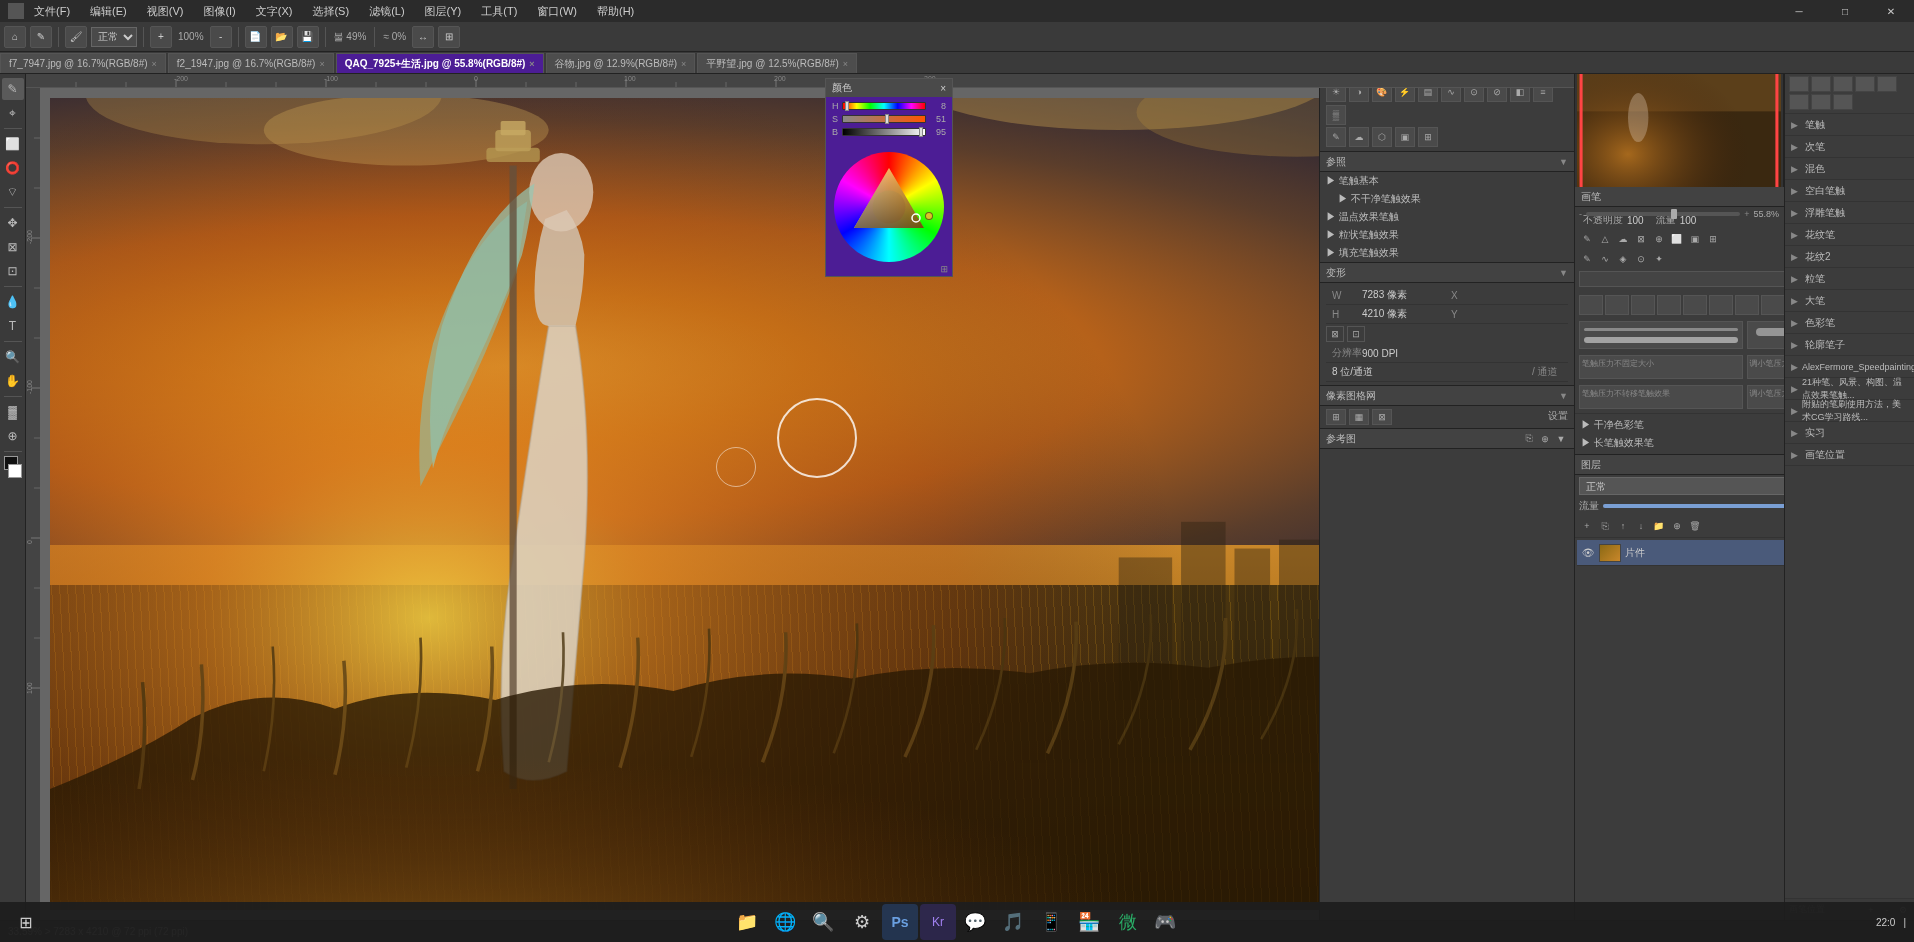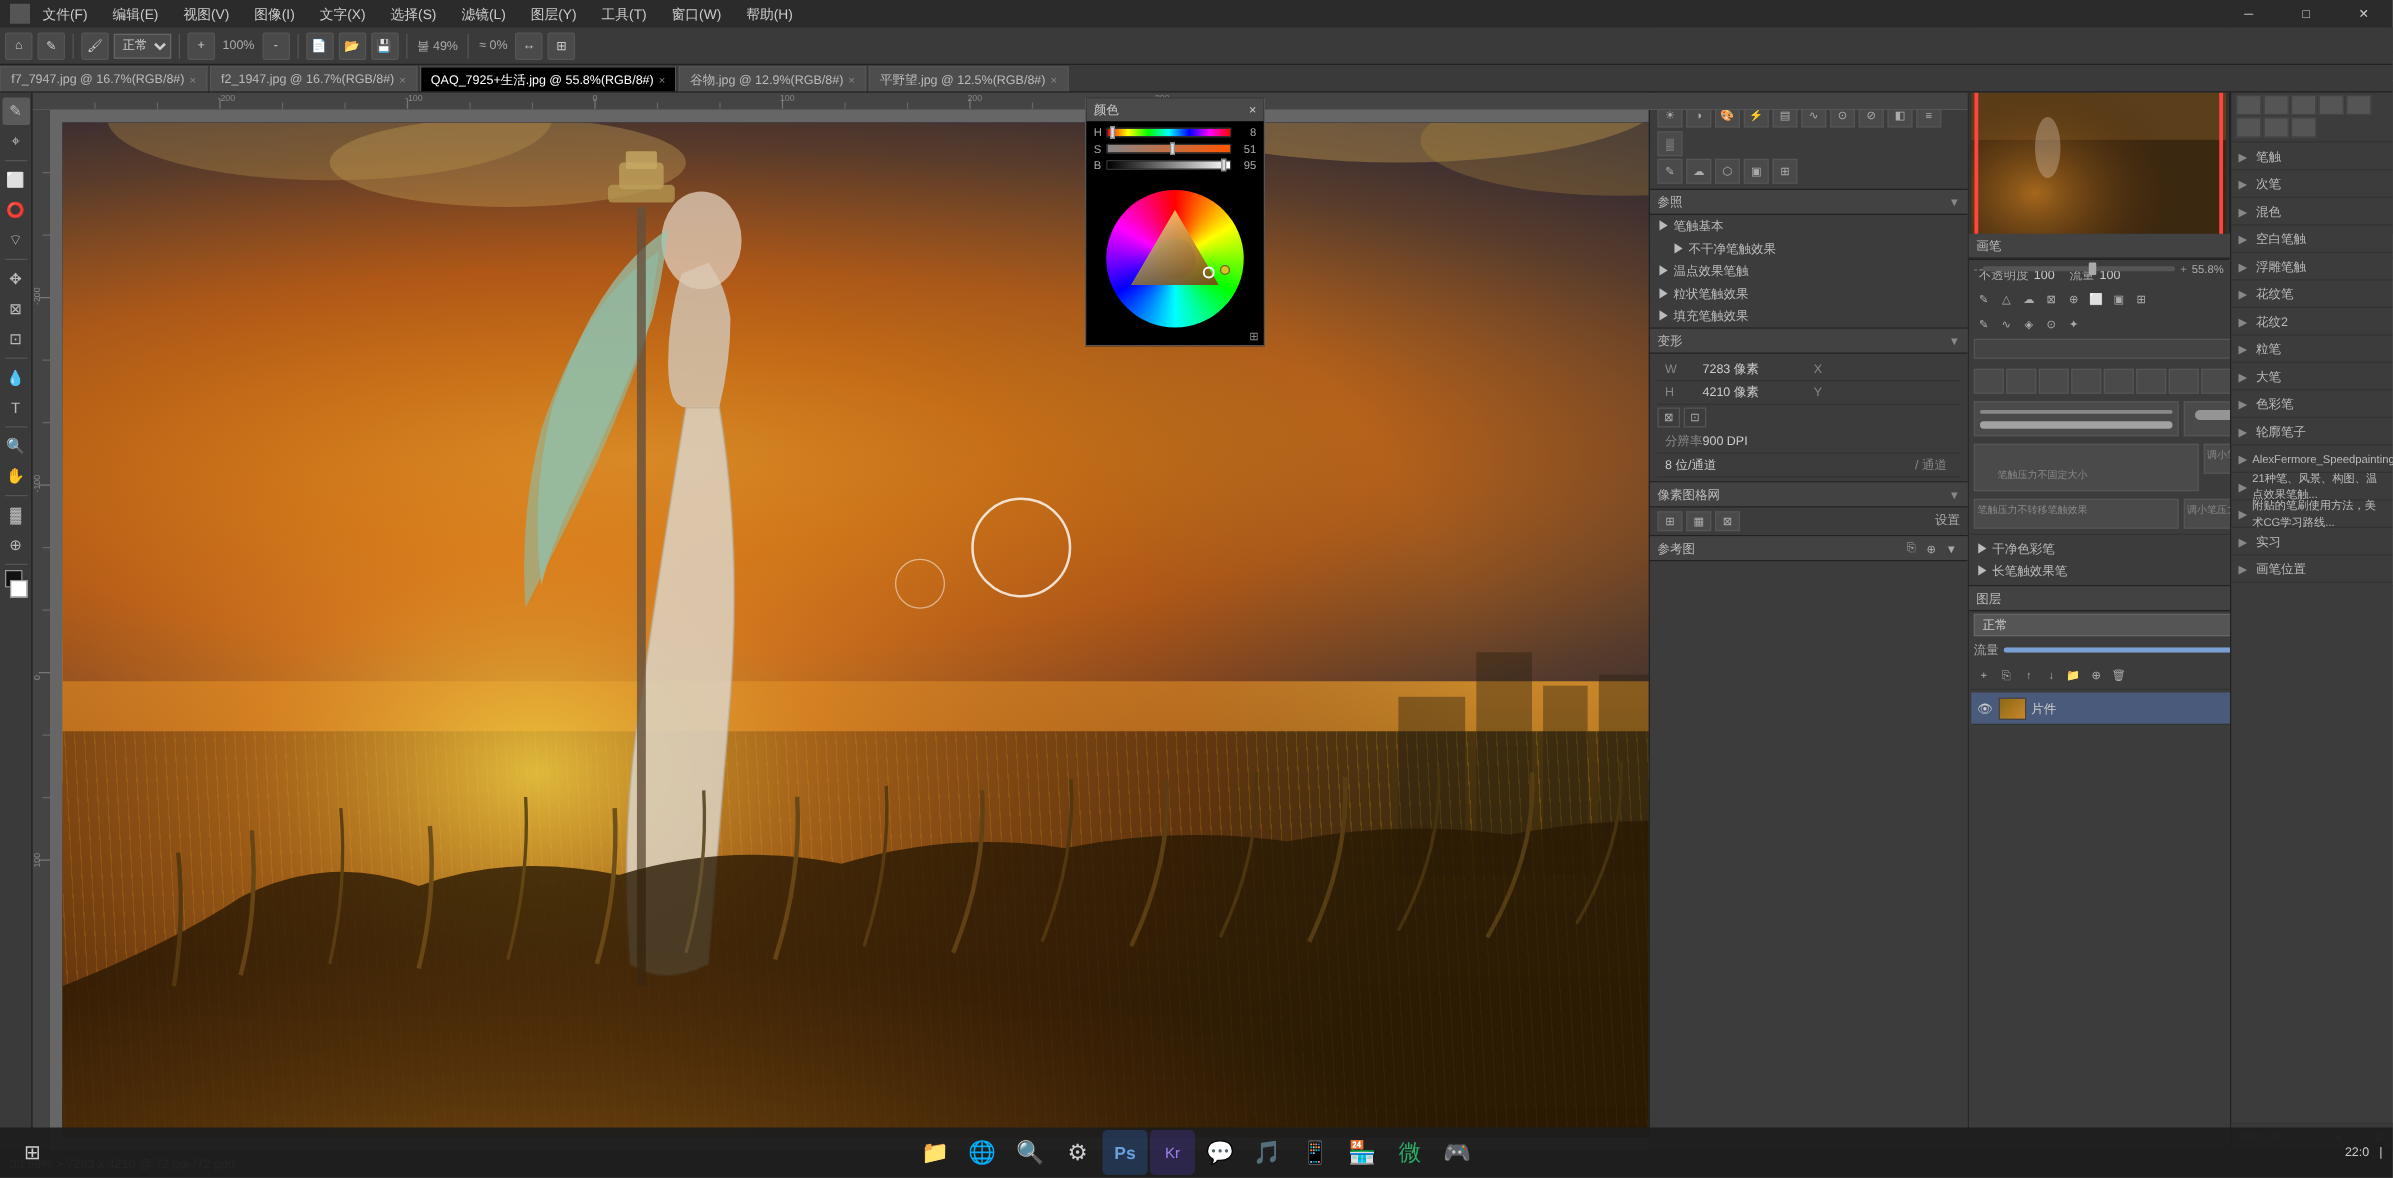--- a/index.html
+++ b/index.html
@@ -111,22 +111,23 @@
       border-bottom: none;
       display: flex;
       align-items: center;
       font-size: 10px;
       color: #bbb;
       cursor: pointer;
       white-space: nowrap;
       margin-right: 2px;
     }
     .tab-item.active {
-      background: #000000;
+      background: #4c1d95;
       color: #fff;
+      font-weight: bold;
     }
     .tab-item .tab-close {
       margin-left: 4px;
       font-size: 9px;
       color: #888;
     }
 
     
     #left-tools {
       position: absolute;
@@ -274,23 +275,23 @@
       height: 40px;
       border-radius: 50%;
       border: 1px solid rgba(255,255,255,0.5);
       background: transparent;
     }
 
     
     #color-panel {
       position: absolute;
       top: 78px;
-      left: 868px;
-      width: 144px;
-      background: #000000;
+      left: 825px;
+      width: 128px;
+      background: #4c1d95;
       border: 1px solid #555;
       z-index: 200;
     }
     #color-panel .panel-header {
       height: 18px;
       background: #4a4a4a;
       display: flex;
       align-items: center;
       padding: 0 6px;
       font-size: 10px;
@@ -1035,21 +1036,21 @@
       <div style="display:flex;gap:4px;margin-top:4px">
         <div class="brush-preset-large" style="flex:1;height:28px;background:#4a4a4a;border:1px solid #555">
           <div style="height:3px;background:rgba(200,200,200,0.5);margin:6px 4px;border-radius:2px"></div>
           <div style="height:6px;background:rgba(200,200,200,0.7);margin:2px 4px;border-radius:3px"></div>
         </div>
         <div class="brush-preset-large" style="flex:1;height:28px;background:#4a4a4a;border:1px solid #555">
           <div style="height:8px;background:rgba(200,200,200,0.6);margin:6px 8px;border-radius:4px"></div>
         </div>
       </div>
       <div style="display:flex;gap:4px;margin-top:2px">
-        <div class="brush-preset-large" style="flex:1;height:24px;background:#4a4a4a;border:1px solid #555;font-size:8px;color:#888;padding:18px">
+        <div class="brush-preset-large" style="flex:1;height:24px;background:#4a4a4a;border:1px solid #555;font-size:8px;color:#888;padding:2px">
           <span>笔触压力不固定大小</span>
         </div>
         <div class="brush-preset-large" style="flex:1;height:24px;background:#4a4a4a;border:1px solid #555;font-size:8px;color:#888;padding:2px">
           <span>调小笔压力不固定大小</span>
         </div>
       </div>
       <div style="display:flex;gap:4px;margin-top:2px">
         <div class="brush-preset-large" style="flex:1;height:24px;background:#4a4a4a;border:1px solid #555;font-size:8px;color:#888;padding:2px">
           <span>笔触压力不转移笔触效果</span>
         </div>

